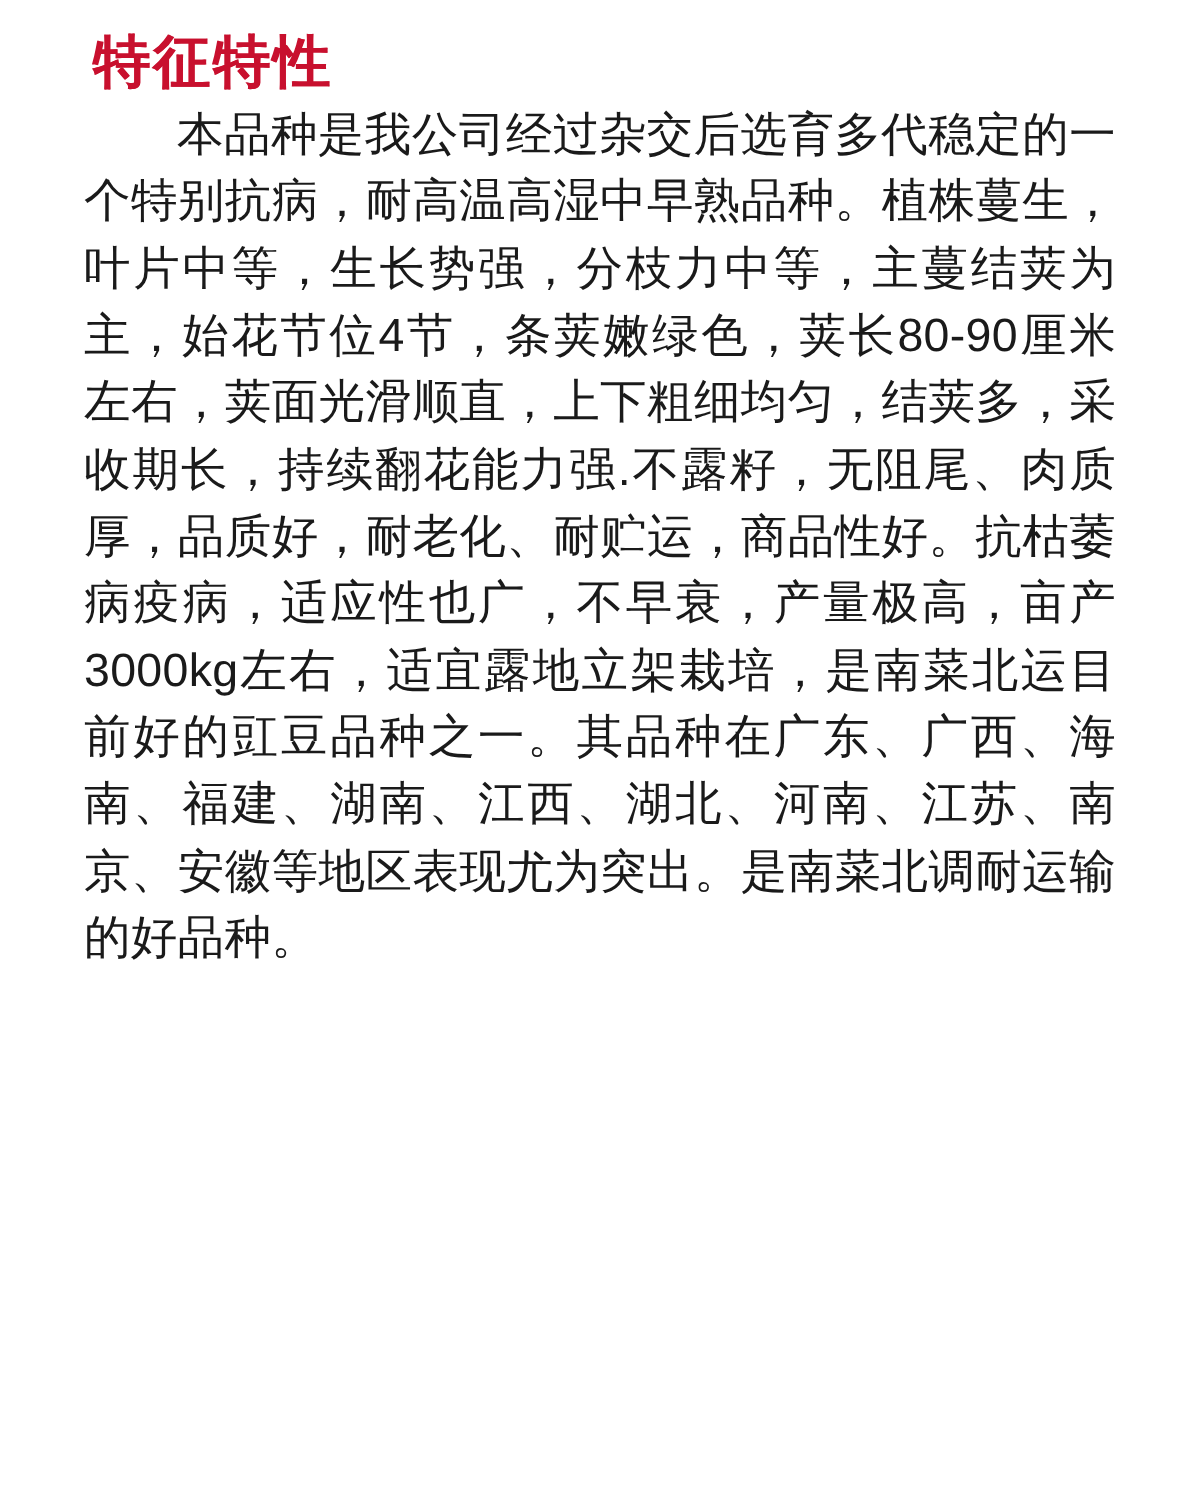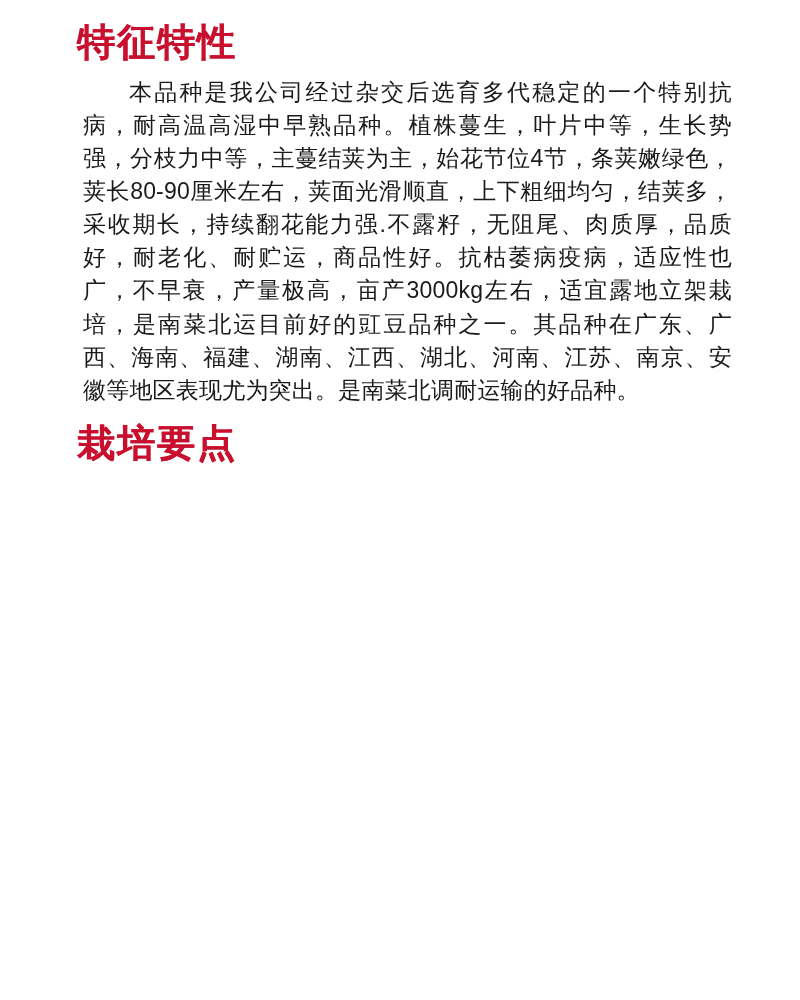--- a/index.html
+++ b/index.html
@@ -10,58 +10,57 @@
     width: 800px;
     height: 1000px;
     background: #ffffff;
     font-family: "Liberation Sans", sans-serif;
     overflow: hidden;
   }
   .page {
     width: 800px;
     height: 1000px;
     box-sizing: border-box;
-    padding: 22px 56px 0 71px;
+    padding: 22px 56px 0 56px;
     position: relative;
   }
   .section-heading {
     color: #c8102e;
     font-family: "Liberation Serif", serif;
     font-weight: bold;
     font-size: 38px;
     line-height: 1.1;
     letter-spacing: 2px;
     margin: 0 0 4px 6px;
     text-shadow: 0.5px 0 0 #c8102e;
   }
   .heading-2 {
     margin-top: 16px;
   }
   .body-text {
     color: #1a1a1a;
     font-family: "Liberation Sans", sans-serif;
-    font-size: 23px;
+    font-size: 31px;
     line-height: 1.44;
     text-align: justify;
     text-justify: inter-character;
     letter-spacing: 0.2px;
-    margin: 12px;
+    margin: 0;
     text-indent: 2em;
   }
   .block {
     margin-bottom: 2px;
   }
 </style>
 </head>
 <body>
 
 <div class="page">
 
   <div class="block">
     <h1 class="section-heading">特征特性</h1>
     <p class="body-text">本品种是我公司经过杂交后选育多代稳定的一个特别抗病，耐高温高湿中早熟品种。植株蔓生，叶片中等，生长势强，分枝力中等，主蔓结荚为主，始花节位4节，条荚嫩绿色，荚长80-90厘米左右，荚面光滑顺直，上下粗细均匀，结荚多，采收期长，持续翻花能力强.不露籽，无阻尾、肉质厚，品质好，耐老化、耐贮运，商品性好。抗枯萎病疫病，适应性也广，不早衰，产量极高，亩产3000kg左右，适宜露地立架栽培，是南菜北运目前好的豇豆品种之一。其品种在广东、广西、海南、福建、湖南、江西、湖北、河南、江苏、南京、安徽等地区表现尤为突出。是南菜北调耐运输的好品种。</p>
   </div>
 
   <div class="block">
-    <h1 class="section-heading heading-2">栽培要点</h1>
   </div>
 
 </div>
 
 </body></html>

